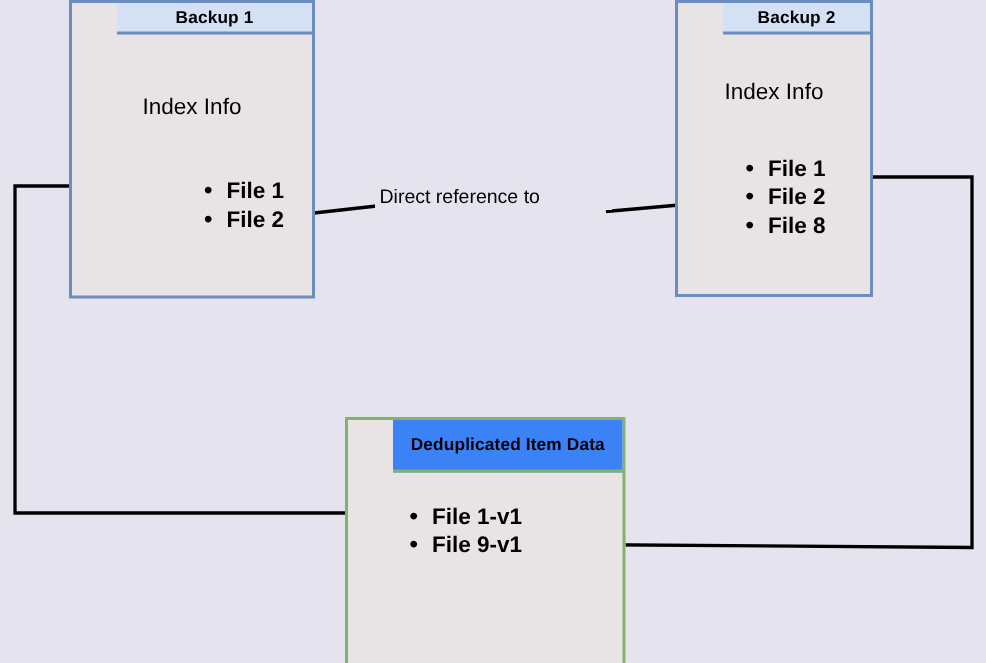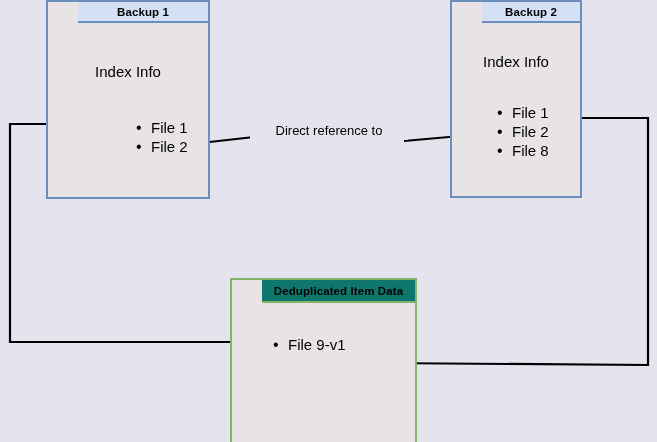--- a/index.html
+++ b/index.html
@@ -43,40 +43,41 @@
     letter-spacing: 0.1px;
     margin-left: 30px;
   }
   .box-header.blue {
     height: 21px;
     background: #d4e1f5;
     border-bottom: 2px solid #6c8ebf;
     font-size: 11.5px;
   }
   .box-header.green {
-    height: 23px;
-    background: #0f766e;
+    height: 35px;
+    background: #3b82f6;
     border-bottom: 2px solid #82b366;
     font-size: 11.5px;
   }
 
   .box-title {
     position: absolute;
     left: 0; right: 0;
     text-align: center;
     font-size: 15px;
     color: #000;
   }
 
   
   .bullets {
     position: absolute;
     margin: 0;
     padding: 0;
     list-style: none;
+    font-weight: bold;
   }
   .bullets li {
     font-size: 15px;
     color: #000;
     line-height: 19px;
     position: relative;
     padding-left: 15px;
     white-space: nowrap;
   }
   .bullets li::before {
@@ -84,21 +85,20 @@
     position: absolute;
     left: 0;
     top: -0.5px;
     font-size: 16px;
     line-height: 19px;
   }
 
   
   .edge-label {
     position: absolute;
-    text-align: center;
     font-size: 13px;
     line-height: 16px;
     color: #000;
     background: #e5e4ee;
     padding: 1px 3px;
     white-space: nowrap;
   }
 </style>
 </head>
 <body>
@@ -145,19 +145,20 @@
     <li>File 2</li>
     <li>File 8</li>
   </ul>
 </div>
 
 <div class="box green" style="left:230px; top:278px; width:187px; height:168px;">
   <div class="box-header green">
     <span>Deduplicated Item Data</span>
   </div>
   <ul class="bullets" style="left:41px; top:55px;">
+    <li>File 1-v1</li>
     <li>File 9-v1</li>
   </ul>
 </div>
 
 <div class="edge-label" style="left:250px; top:122px; width:152px;">
   <div>Direct reference to</div>
 </div>
 
 </body></html>

